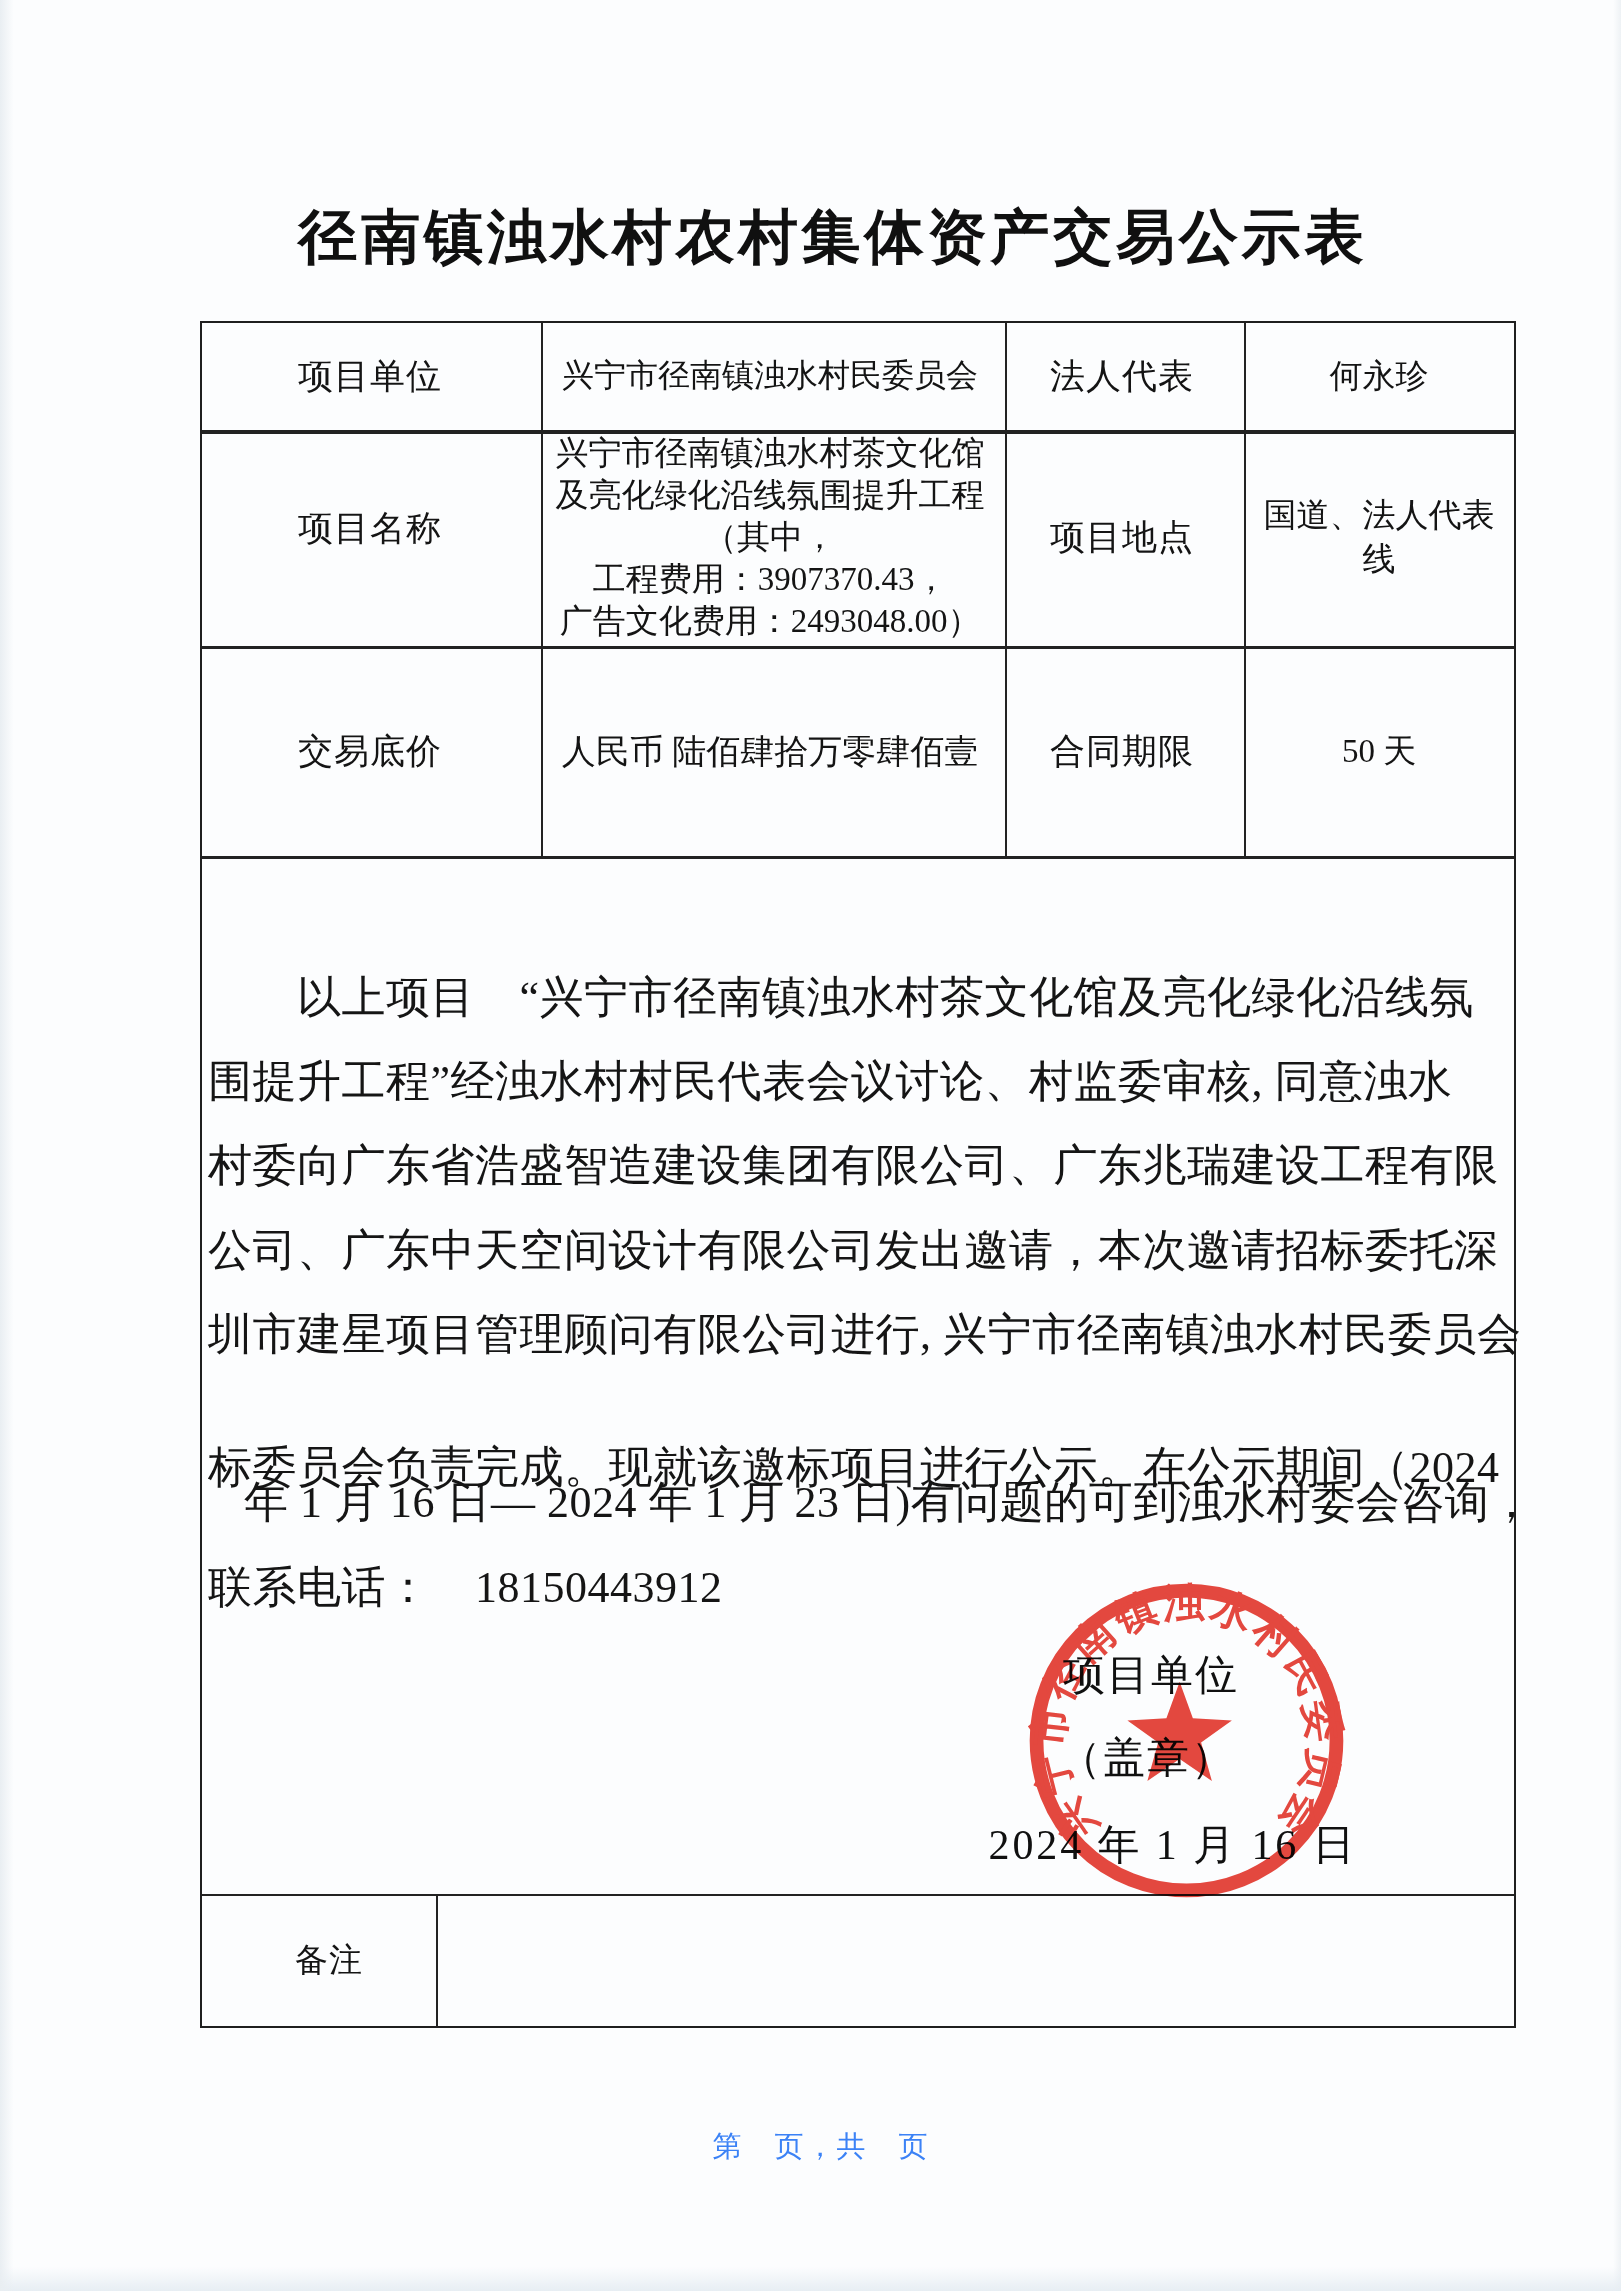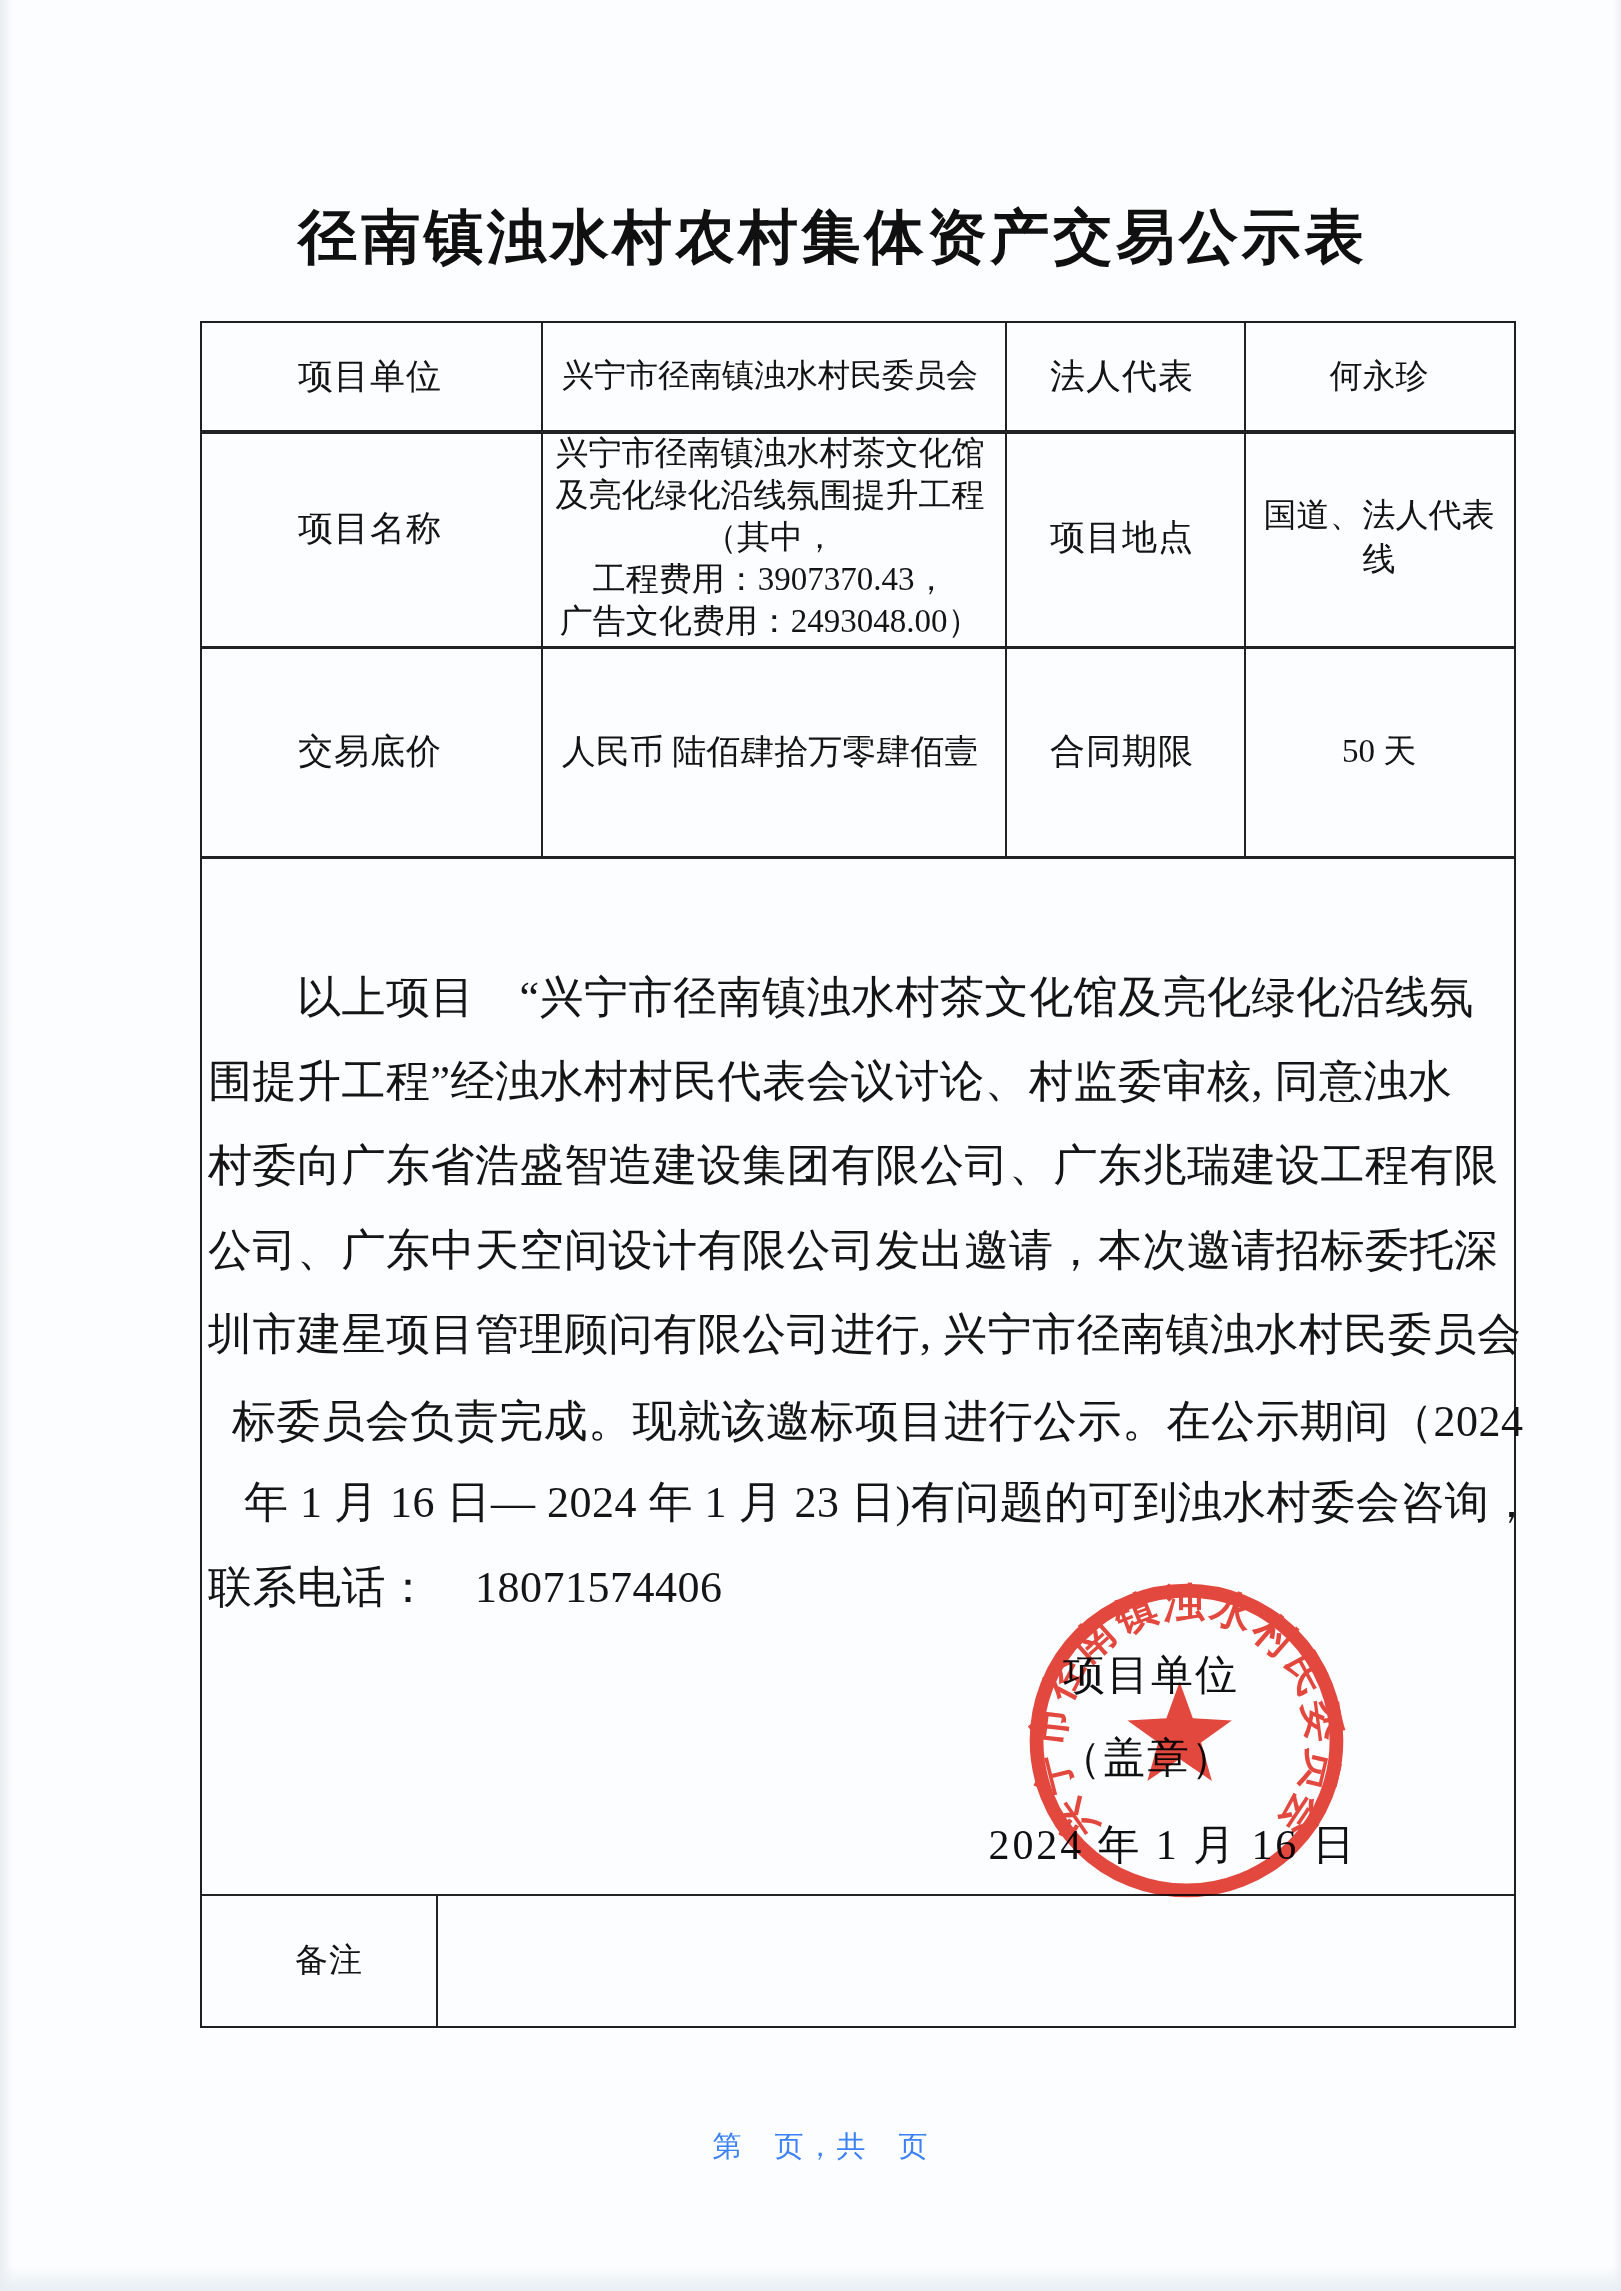--- a/index.html
+++ b/index.html
@@ -76,23 +76,23 @@
 </div>
 <div class="abs ctr cell-label" style="left:1122px;top:751px;">合同期限</div>
 <div class="abs ctr cell-value" style="left:1379px;top:751px;">50 天</div>
 
 <div>
   <div class="para-line" style="top:956px;">　　以上项目　“兴宁市径南镇浊水村茶文化馆及亮化绿化沿线氛</div>
   <div class="para-line" style="top:1040px;">围提升工程”经浊水村村民代表会议讨论、村监委审核, 同意浊水</div>
   <div class="para-line" style="top:1124px;">村委向广东省浩盛智造建设集团有限公司、广东兆瑞建设工程有限</div>
   <div class="para-line" style="top:1209px;">公司、广东中天空间设计有限公司发出邀请，本次邀请招标委托深</div>
   <div class="para-line" style="top:1293px;">圳市建星项目管理顾问有限公司进行, 兴宁市径南镇浊水村民委员会</div>
-  <div class="para-line" style="top:1380px;margin-left:24px;">标委员会负责完成。现就该邀标项目进行公示。在公示期间（2024</div>
+  <div class="para-line" style="top:1426px;">标委员会负责完成。现就该邀标项目进行公示。在公示期间（2024</div>
   <div class="para-line" style="top:1461px;margin-left:36px;">年 1 月 16 日— 2024 年 1 月 23 日)有问题的可到浊水村委会咨询，</div>
-  <div class="para-line" style="top:1546px;">联系电话：　18071574406</div>
+  <div class="para-line" style="top:1546px;">联系电话：　18150443912</div>
 </div>
 
 <div class="abs ctr sig-text" style="left:1151px;top:1675px;">项目单位</div>
 <div class="abs ctr sig-text" style="left:1147px;top:1758px;">（盖章）</div>
 <div class="abs ctr sig-text" style="left:1173px;top:1845px;letter-spacing:2.9px;">2024 年 1 月 16 日</div>
 
 <div class="abs ctr cell-label" style="left:329px;top:1960px;font-size:33px;">备注</div>
 <div class="abs" style="left:451px;top:1946px;"></div>
 
 <svg class="abs stamp-wrap" style="left:1014px;top:1568px;" width="345" height="345" viewBox="0 0 352 352">

